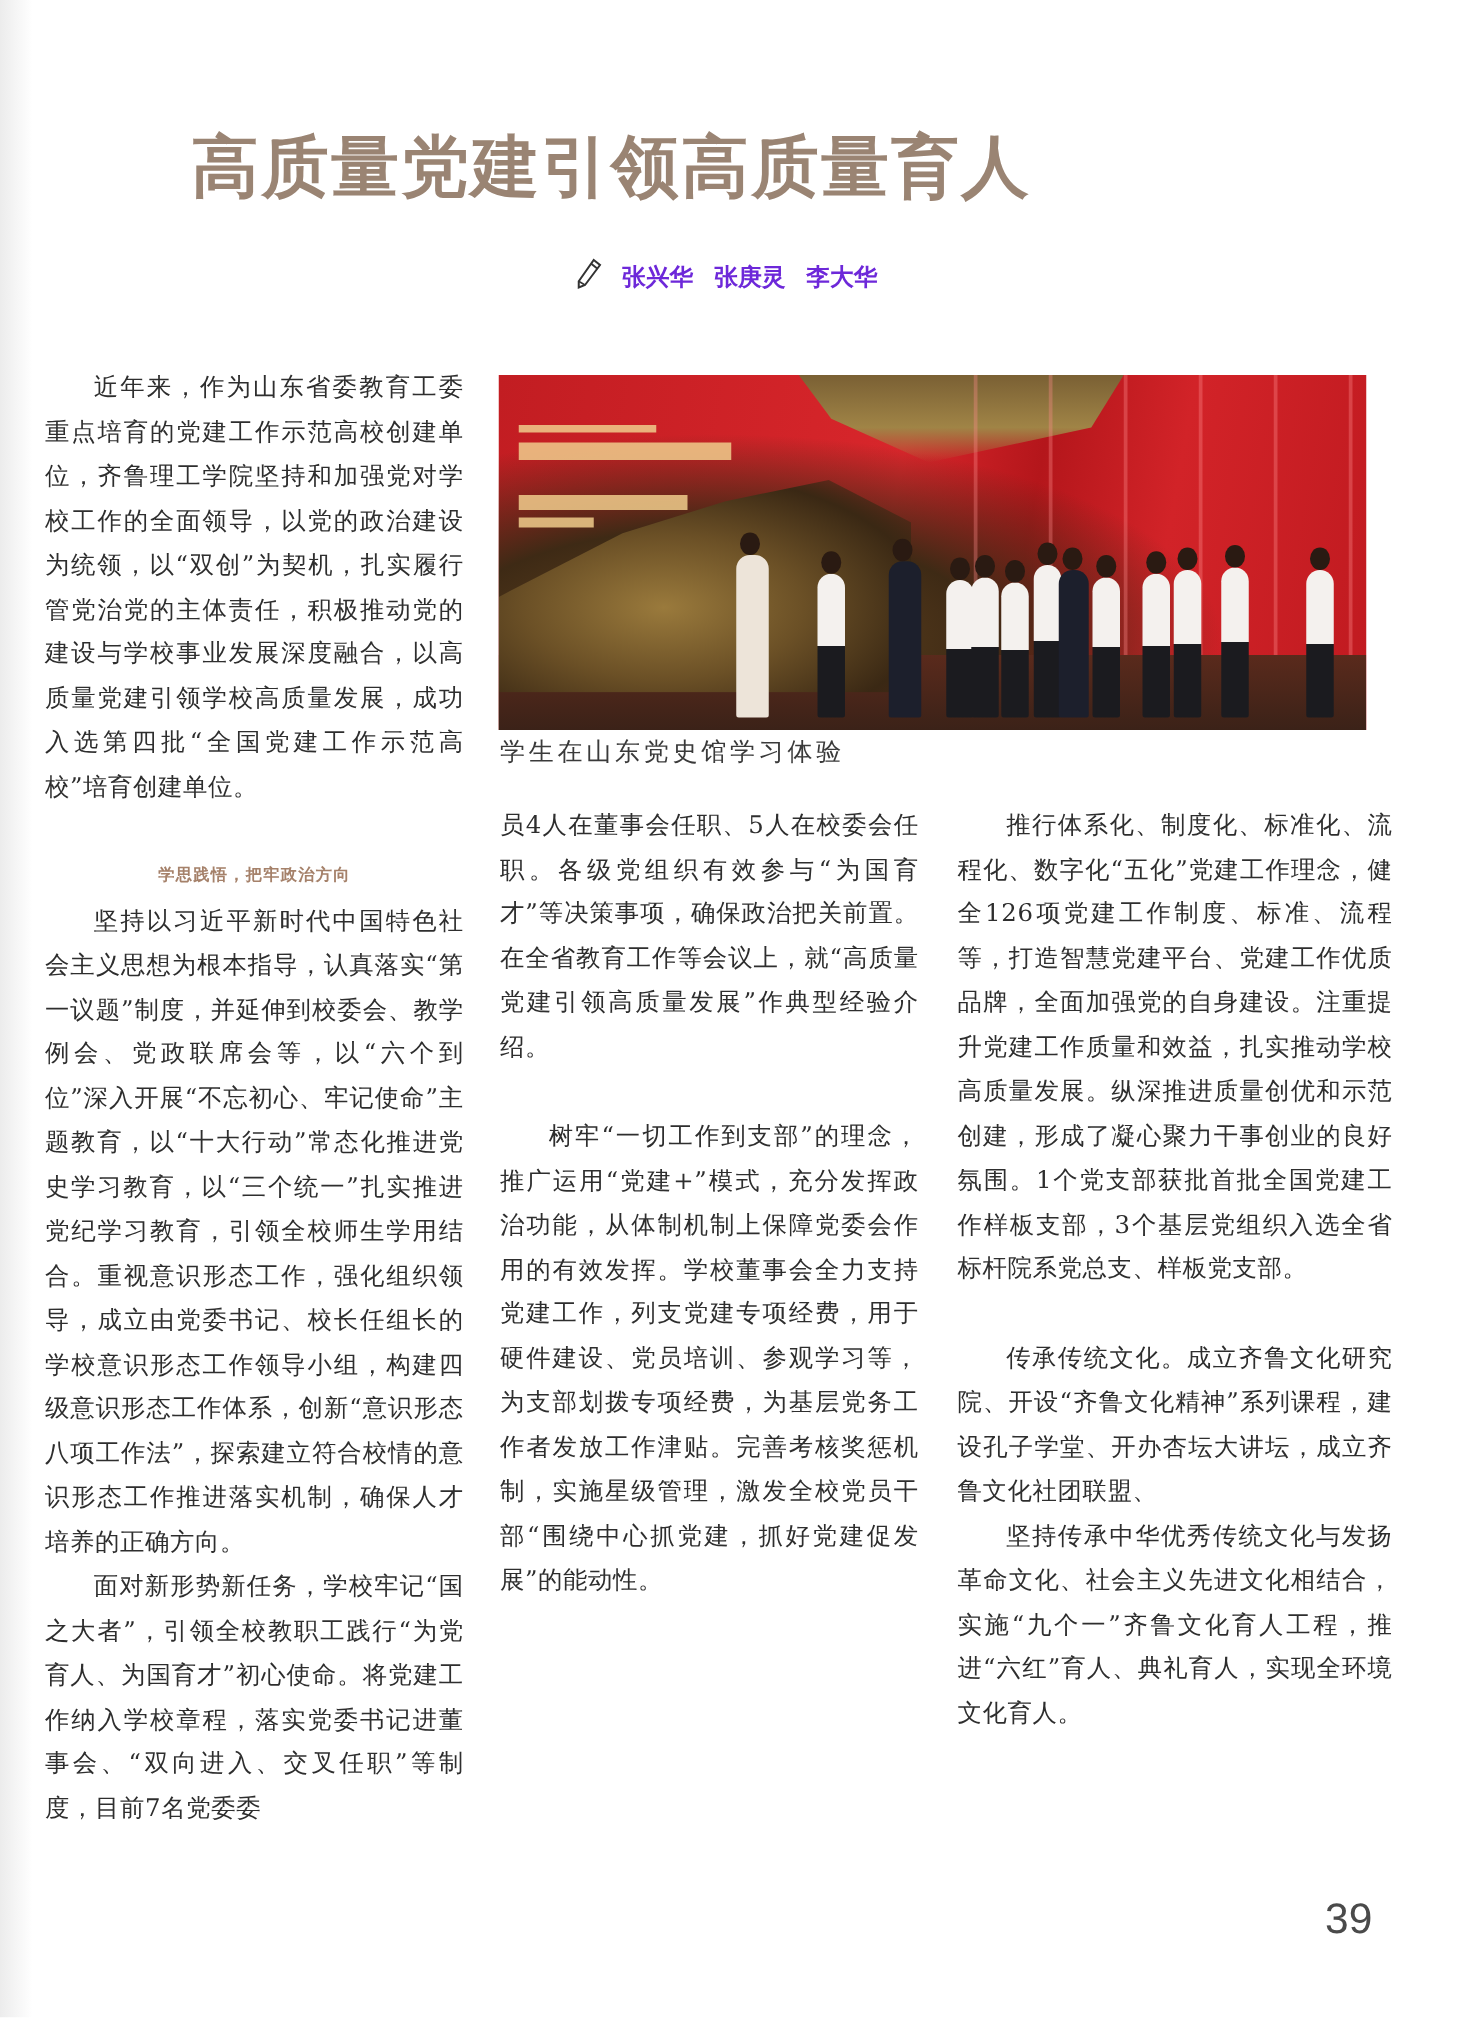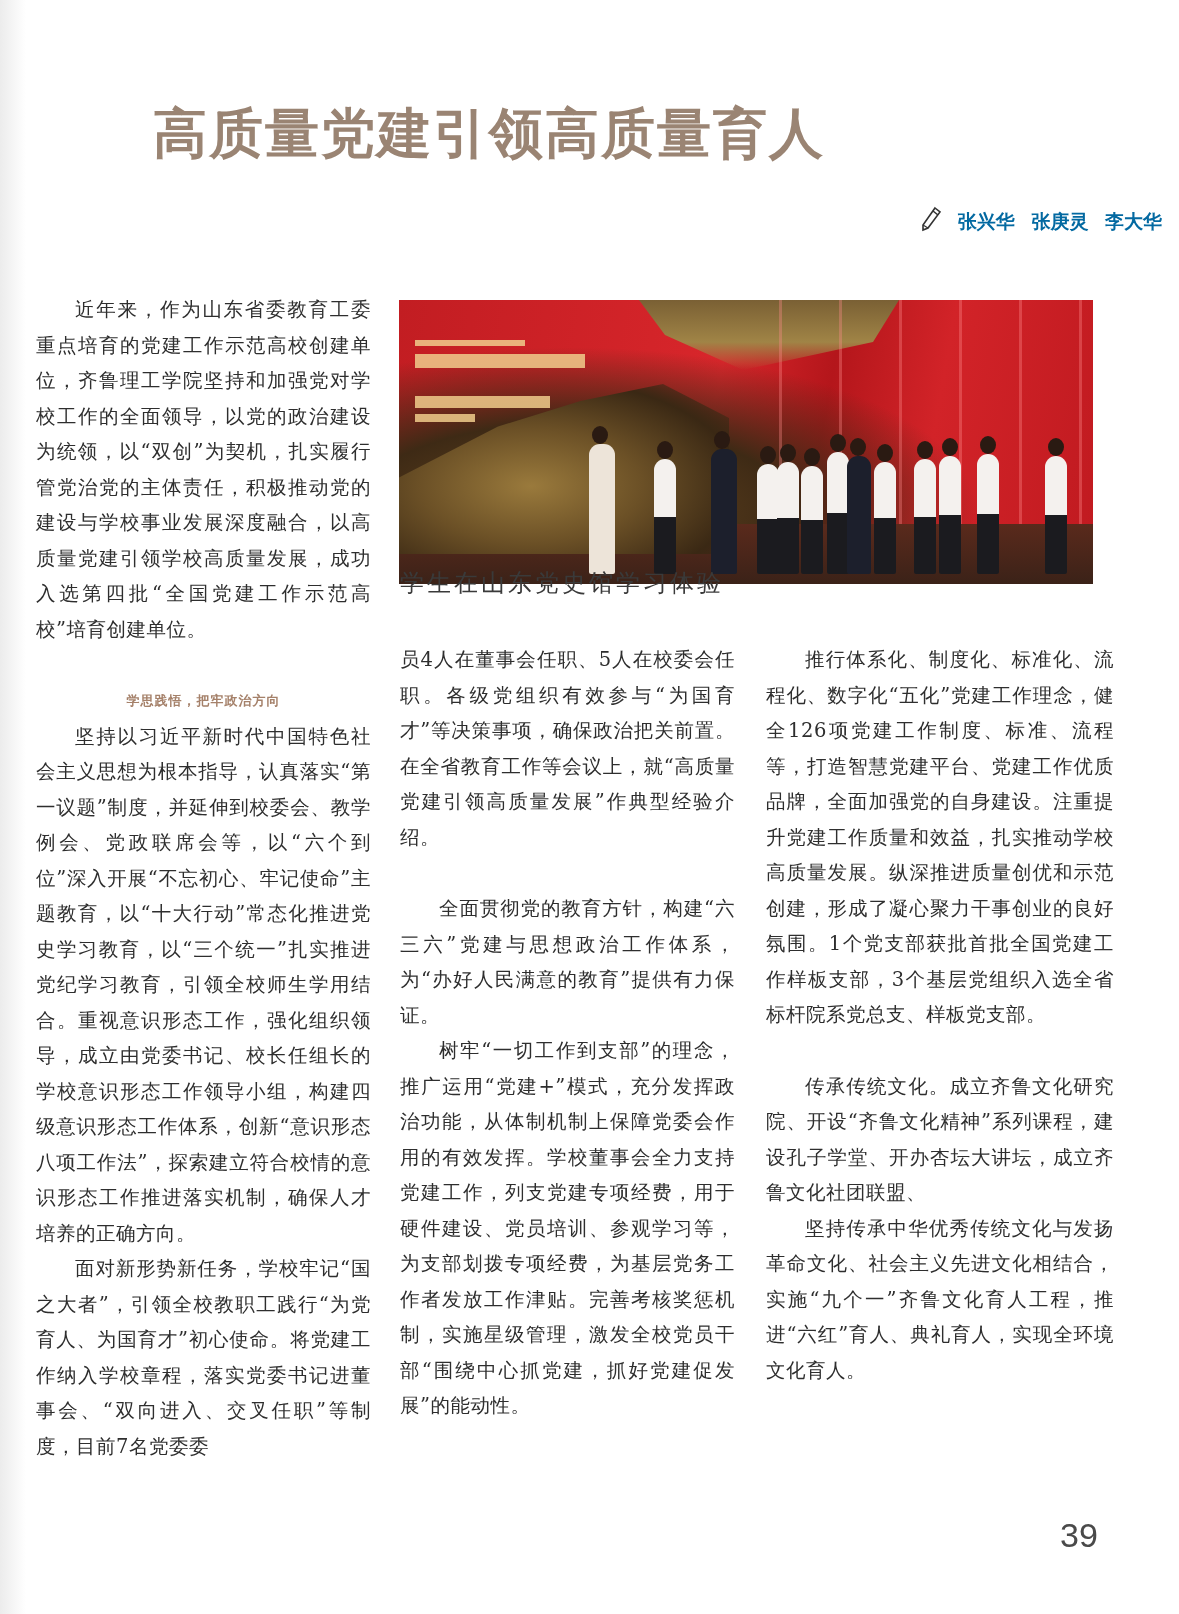--- a/index.html
+++ b/index.html
@@ -16,22 +16,22 @@
   .title {
     position: absolute; left: 0; width: 978px; top: 98px;
     text-align: center;
     font-family: "DejaVu Serif", "Liberation Serif", serif;
     font-weight: bold;
     font-size: 54px; letter-spacing: 2px;
     color: #9a8473;
   }
   .byline {
     position: absolute; left: 0; width: 1167px; top: 206px;
-    text-align: right; font-family: "DejaVu Sans", sans-serif;
-    font-weight: bold; font-size: 19px; color: #0369a1;
+    text-align: center; font-family: "DejaVu Sans", sans-serif;
+    font-weight: bold; font-size: 19px; color: #6d28d9;
   }
   .byline .pencil { display: inline-block; vertical-align: -4px; margin-right: 4px; }
   .byline .author { margin: 0 5px; }
   .col {
     position: absolute; width: 335px;
     font-size: 19.5px; line-height: 35.5px;
     text-align: justify; letter-spacing: 0.5px;
   }
   .col p { margin: 0; text-indent: 2em; }
   .col p.cont { text-indent: 0; }
@@ -75,23 +75,23 @@
     position: absolute; bottom: 10px; width: 22px; border-radius: 11px 11px 2px 2px;
   }
   .photo .person .head {
     position: absolute; top: -18px; left: 3px; width: 16px; height: 18px;
     border-radius: 50%; background: #2a1a12;
   }
   .shirt-w { background: linear-gradient(#f4f1ee 0%, #f4f1ee 50%, #1b1b1f 50%, #1b1b1f 100%); }
   .suit { background: #1c1f2c; }
   .coat { background: #ede4d9; }
   .caption {
-    position: absolute; left: 400px; top: 567px;
+    position: absolute; left: 400px; top: 588px;
     font-family: "DejaVu Serif", "Liberation Serif", serif;
-    font-size: 24px; letter-spacing: 3px; color: #3a3a3a;
+    font-size: 20px; letter-spacing: 3px; color: #3a3a3a;
   }
   .page-number {
     position: absolute; left: 1060px; top: 1516px;
     font-family: "Liberation Sans", sans-serif; font-size: 34px; color: #4a4a4a;
   }
 </style>
 </head>
 <body>
 
 <div class="binding-shadow"></div>
@@ -172,21 +172,20 @@
   <p>近年来，作为山东省委教育工委重点培育的党建工作示范高校创建单位，齐鲁理工学院坚持和加强党对学校工作的全面领导，以党的政治建设为统领，以“双创”为契机，扎实履行管党治党的主体责任，积极推动党的建设与学校事业发展深度融合，以高质量党建引领学校高质量发展，成功入选第四批“全国党建工作示范高校”培育创建单位。</p>
   <div class="gap"></div>
   <div class="heading">学思践悟，把牢政治方向</div>
   <p>坚持以习近平新时代中国特色社会主义思想为根本指导，认真落实“第一议题”制度，并延伸到校委会、教学例会、党政联席会等，以“六个到位”深入开展“不忘初心、牢记使命”主题教育，以“十大行动”常态化推进党史学习教育，以“三个统一”扎实推进党纪学习教育，引领全校师生学用结合。重视意识形态工作，强化组织领导，成立由党委书记、校长任组长的学校意识形态工作领导小组，构建四级意识形态工作体系，创新“意识形态八项工作法”，探索建立符合校情的意识形态工作推进落实机制，确保人才培养的正确方向。</p>
   <p>面对新形势新任务，学校牢记“国之大者”，引领全校教职工践行“为党育人、为国育才”初心使命。将党建工作纳入学校章程，落实党委书记进董事会、“双向进入、交叉任职”等制度，目前7名党委委</p>
 </div>
 
 <div class="col col2">
   <p class="cont">员4人在董事会任职、5人在校委会任职。各级党组织有效参与“为国育才”等决策事项，确保政治把关前置。在全省教育工作等会议上，就“高质量党建引领高质量发展”作典型经验介绍。</p>
   <div class="gap"></div>
-  <p>全面贯彻党的教育方针，构建“六三六”党建与思想政治工作体系，为“办好人民满意的教育”提供有力保证。</p>
   <p>树牢“一切工作到支部”的理念，推广运用“党建+”模式，充分发挥政治功能，从体制机制上保障党委会作用的有效发挥。学校董事会全力支持党建工作，列支党建专项经费，用于硬件建设、党员培训、参观学习等，为支部划拨专项经费，为基层党务工作者发放工作津贴。完善考核奖惩机制，实施星级管理，激发全校党员干部“围绕中心抓党建，抓好党建促发展”的能动性。</p>
 </div>
 
 <div class="col col3">
   <p>推行体系化、制度化、标准化、流程化、数字化“五化”党建工作理念，健全126项党建工作制度、标准、流程等，打造智慧党建平台、党建工作优质品牌，全面加强党的自身建设。注重提升党建工作质量和效益，扎实推动学校高质量发展。纵深推进质量创优和示范创建，形成了凝心聚力干事创业的良好氛围。1个党支部获批首批全国党建工作样板支部，3个基层党组织入选全省标杆院系党总支、样板党支部。</p>
   <div class="gap"></div>
   <p>传承传统文化。成立齐鲁文化研究院、开设“齐鲁文化精神”系列课程，建设孔子学堂、开办杏坛大讲坛，成立齐鲁文化社团联盟、</p>
   <p>坚持传承中华优秀传统文化与发扬革命文化、社会主义先进文化相结合，实施“九个一”齐鲁文化育人工程，推进“六红”育人、典礼育人，实现全环境文化育人。</p>
 </div>
 

